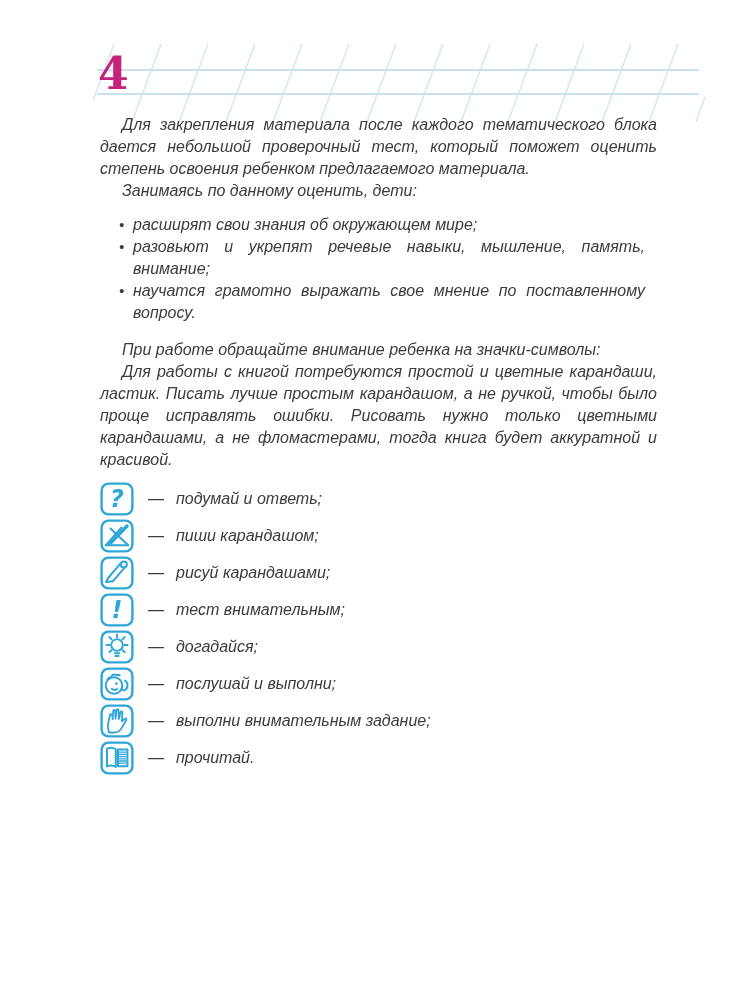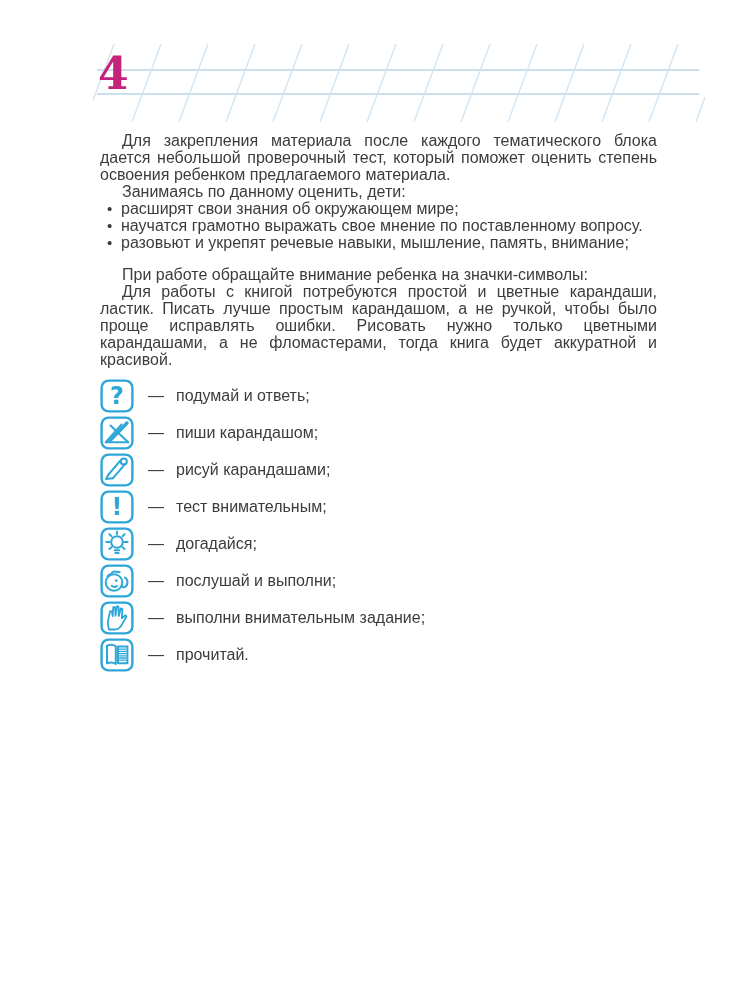--- a/index.html
+++ b/index.html
@@ -23,26 +23,26 @@
   .ruled-grid .h{stroke:var(--grid-line);stroke-width:1.6;}
   .ruled-grid .d{stroke:var(--grid-diag);stroke-width:1.3;}
   .page-number{
     position:absolute;left:98px;top:50px;
     font-family:"DejaVu Serif", serif;
     font-weight:bold;font-size:44px;line-height:48px;
     color:var(--accent);
   }
   
   .content{
-    position:absolute;left:100px;top:132px;width:557px;
-    font-size:16px;line-height:17px;text-align:justify;
+    position:absolute;left:100px;top:114px;width:557px;
+    font-size:16px;line-height:22px;text-align:justify;font-style:italic;
   }
   .content p{margin:0;}
   .indent{text-indent:22px;}
-  .bullets{margin:0;padding:0;list-style:none;}
+  .bullets{margin:12px;padding:0;list-style:none;}
   .bullets li{position:relative;padding-left:21px;}
   .bullets li::before{
     content:"\2022";
     position:absolute;left:7px;top:0;
     font-size:15px;color:var(--text);
   }
   .symbols-intro{margin-top:15px !important;}
   
   .symbols{margin-top:9px;}
   .sym-row{display:flex;align-items:center;height:37px;}
@@ -83,22 +83,22 @@
 
   <div class="page-number">4</div>
 
   <div class="content">
 
     <p class="indent">Для закрепления материала после каждого тематического блока дается небольшой проверочный тест, который поможет оценить степень освоения ребенком предлагаемого материала.</p>
     <p class="indent">Занимаясь по данному оценить, дети:</p>
 
     <ul class="bullets">
       <li>расширят свои знания об окружающем мире;</li>
+      <li>разовьют и укрепят речевые навыки, мышление, память, внимание;</li>
       <li>научатся грамотно выражать свое мнение по поставленному вопросу.</li>
-      <li>разовьют и укрепят речевые навыки, мышление, память, внимание;</li>
     </ul>
 
     <p class="indent symbols-intro">При работе обращайте внимание ребенка на значки-символы:</p>
 
     <p class="indent">Для работы с книгой потребуются простой и цветные карандаши, ластик. Писать лучше простым карандашом, а не ручкой, чтобы было проще исправлять ошибки. Рисовать нужно только цветными карандашами, а не фломастерами, тогда книга будет аккуратной и красивой.</p>
 
     <div class="symbols">
 
       <div class="sym-row">
         <span class="sym-icon">

